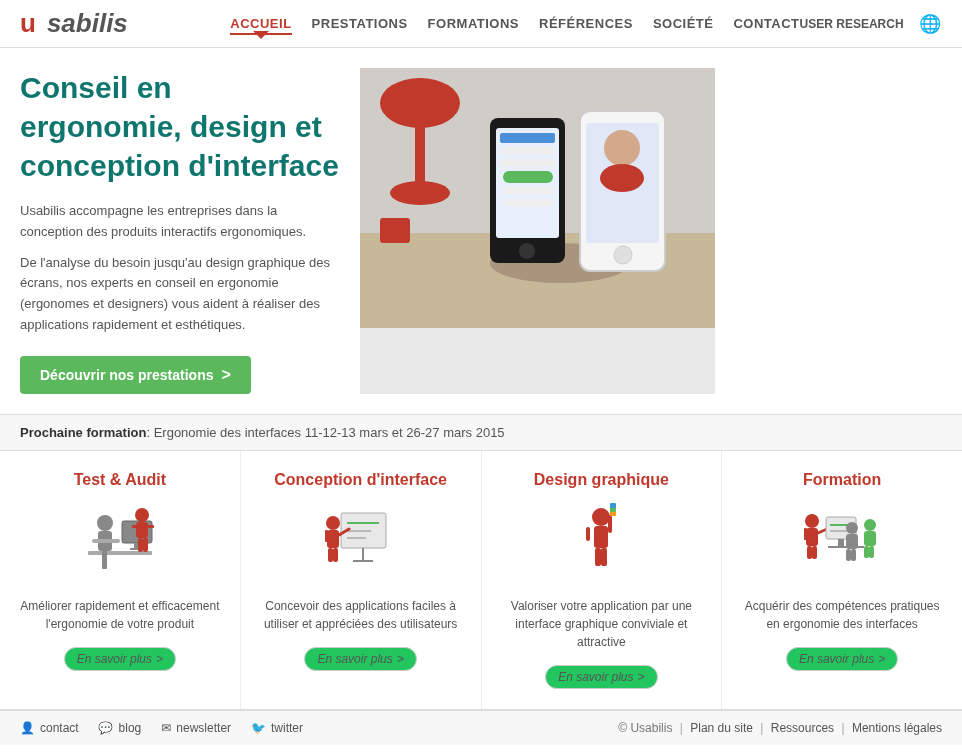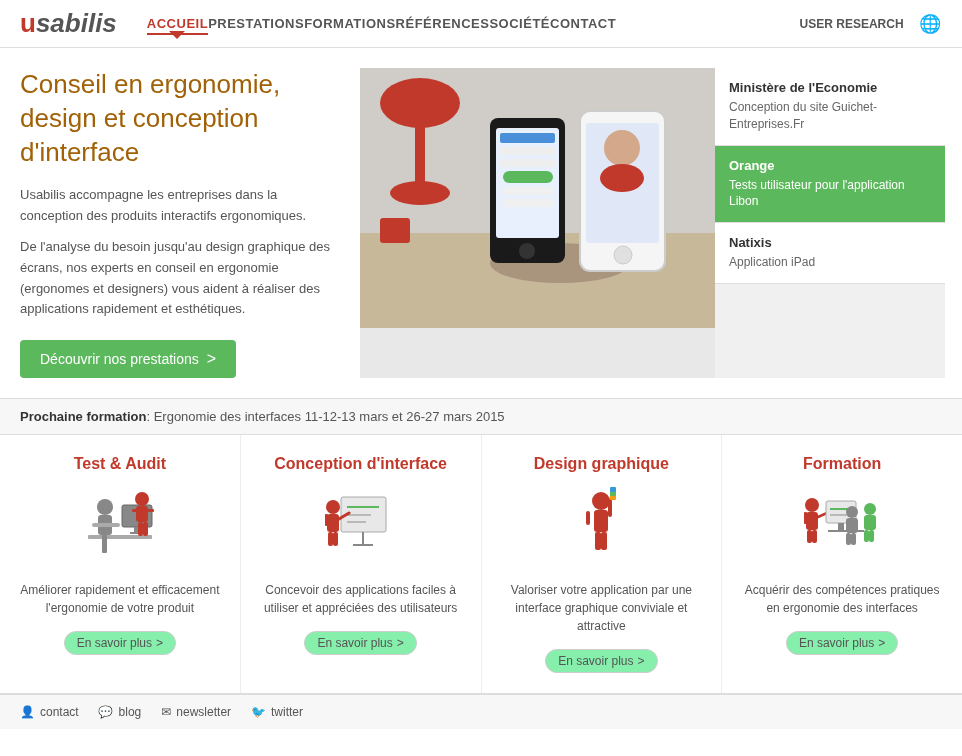--- a/index.html
+++ b/index.html
@@ -2,34 +2,34 @@
 <html><head>
   <meta charset="utf-8">
   <style>
     * { box-sizing: border-box; margin: 0; padding: 0; }
     body { font-family: Arial, Helvetica, sans-serif; font-size: 13px; color: #333; background: #fff; width: 962px; }
 
     
     header { display: flex; align-items: center; padding: 8px 20px; border-bottom: 1px solid #ddd; background: #fff; }
     .logo { margin-right: 30px; }
     .logo span { font-size: 26px; font-weight: bold; color: #555; }
-    .logo span em { font-style: italic; }
+    .logo span em { font-style: italic; margin-left: 11px; }
     .logo .logo-u { color: #c0392b; }
-    nav { display: flex; flex: 1; }
+    nav { display: flex; gap: 20px; flex: 1; justify-content: flex-end; }
     nav a { text-decoration: none; font-size: 13px; font-weight: bold; color: #555; letter-spacing: 0.5px; }
     nav a.active { color: #c0392b; border-bottom: 2px solid #c0392b; padding-bottom: 2px; }
     .user-research { display: flex; align-items: center; gap: 16px; color: #555; font-size: 12px; font-weight: bold; }
     .globe-icon { font-size: 18px; color: #999; }
 
     
     .hero { display: flex; padding: 20px; gap: 0; }
     .hero-left { flex: 0 0 340px; padding-right: 20px; }
-    .hero-left h1 { color: #a16207; font-size: 26px; line-height: 1.3; margin-bottom: 16px; font-weight: normal; }
+    .hero-left h1 { color: #0f766e; font-size: 30px; line-height: 1.3; margin-bottom: 16px; font-weight: bold; }
     .hero-left p { color: #555; font-size: 13px; line-height: 1.6; margin-bottom: 10px; }
-    .btn-discover { display: inline-flex; align-items: center; gap: 8px; background: #5cb85c; color: #fff; border: none; border-radius: 4px; padding: 10px 20px; font-size: 14px; font-weight: normal; cursor: pointer; margin-top: 10px; }
+    .btn-discover { display: inline-flex; align-items: center; gap: 8px; background: #5cb85c; color: #fff; border: none; border-radius: 4px; padding: 10px 20px; font-size: 14px; font-weight: bold; cursor: pointer; margin-top: 10px; }
     .btn-discover::after { content: '>'; font-size: 16px; }
     .hero-center { flex: 0 0 355px; overflow: hidden; background: #e8e8e8; position: relative; }
     .hero-center .phone-mockup { width: 100%; height: 260px; background: linear-gradient(135deg, #ccc 0%, #aaa 100%); display: flex; align-items: center; justify-content: center; position: relative; overflow: hidden; }
 
     .hero-right { flex: 0 0 230px; background: #f0f0f0; padding: 0; }
     .case-study { padding: 12px 14px; border-bottom: 1px solid #ddd; background: #fff; }
     .case-study.active { background: #5cb85c; color: #fff; }
     .case-study h3 { font-size: 13px; font-weight: bold; color: #333; margin-bottom: 4px; }
     .case-study.active h3 { color: #fff; }
     .case-study p { font-size: 12px; color: #666; line-height: 1.4; }
@@ -39,21 +39,21 @@
     .formation-bar { background: #f7f7f7; border-top: 1px solid #ddd; border-bottom: 1px solid #ddd; padding: 10px 20px; font-size: 13px; color: #555; }
     .formation-bar strong { color: #333; }
 
     
     .services { display: flex; border-bottom: 1px solid #ddd; }
     .service-card { flex: 1; padding: 20px 16px; text-align: center; border-right: 1px solid #eee; }
     .service-card:last-child { border-right: none; }
     .service-card h2 { color: #c0392b; font-size: 16px; margin-bottom: 14px; }
     .service-icon { width: 100px; height: 80px; margin: 0 auto 14px; position: relative; }
     .service-card p { font-size: 12px; color: #555; line-height: 1.5; margin-bottom: 14px; }
-    .btn-more { display: inline-flex; align-items: center; gap: 4px; border: 1px solid #ccc; border-radius: 12px; padding: 4px 12px; font-size: 12px; color: #555; background: #86efac; cursor: pointer; }
+    .btn-more { display: inline-flex; align-items: center; gap: 4px; border: 1px solid #ccc; border-radius: 12px; padding: 4px 12px; font-size: 12px; color: #555; background: #22c55e; cursor: pointer; font-style: italic; }
     .btn-more::after { content: '>'; }
 
     
     footer { display: flex; align-items: center; padding: 10px 20px; background: #f7f7f7; border-top: 1px solid #ddd; }
     .footer-left { display: flex; gap: 20px; flex: 1; align-items: center; }
     .footer-link { display: flex; align-items: center; gap: 5px; font-size: 12px; color: #555; text-decoration: none; }
     .footer-right { font-size: 12px; color: #777; }
     .footer-right a { color: #555; text-decoration: none; }
     .footer-sep { color: #aaa; margin: 0 4px; }
 
@@ -128,34 +128,20 @@
         <rect x="226" y="60" width="73" height="120" rx="3" fill="#e0e8f8"></rect>
 
         <circle cx="262" cy="85" r="18" fill="#d4a88a"></circle>
         <ellipse cx="262" cy="115" rx="22" ry="14" fill="#c0392b"></ellipse>
 
         <circle cx="263" cy="192" r="9" fill="#e0e0e0" stroke="#ccc" stroke-width="1"></circle>
       </svg>
     </div>
   </div>
 
-  <div class="hero-right">
-    <div class="case-study">
-      <h3>Ministère de l'Economie</h3>
-      <p>Conception du site Guichet-Entreprises.Fr</p>
-    </div>
-    <div class="case-study active">
-      <h3>Orange</h3>
-      <p>Tests utilisateur pour l'application Libon</p>
-    </div>
-    <div class="case-study">
-      <h3>Natixis</h3>
-      <p>Application iPad</p>
-    </div>
-  </div>
 </section>
 
 <div class="formation-bar">
   <strong>Prochaine formation</strong><span>: Ergonomie des interfaces 11-12-13 mars et 26-27 mars 2015</span>
 </div>
 
 <section class="services">
 
   <div class="service-card">
     <h2>Test &amp; Audit</h2>
@@ -283,13 +269,22 @@
     </a>
     <a href="#" class="footer-link">
       <span>✉</span>
       <span>newsletter</span>
     </a>
     <a href="#" class="footer-link">
       <span>🐦</span>
       <span>twitter</span>
     </a>
   </div>
+  <div class="footer-right">
+    <span>© Usabilis</span>
+    <span class="footer-sep">|</span>
+    <a href="#">Plan du site</a>
+    <span class="footer-sep">|</span>
+    <a href="#">Ressources</a>
+    <span class="footer-sep">|</span>
+    <a href="#">Mentions légales</a>
+  </div>
 </footer>
 
 </body></html>

